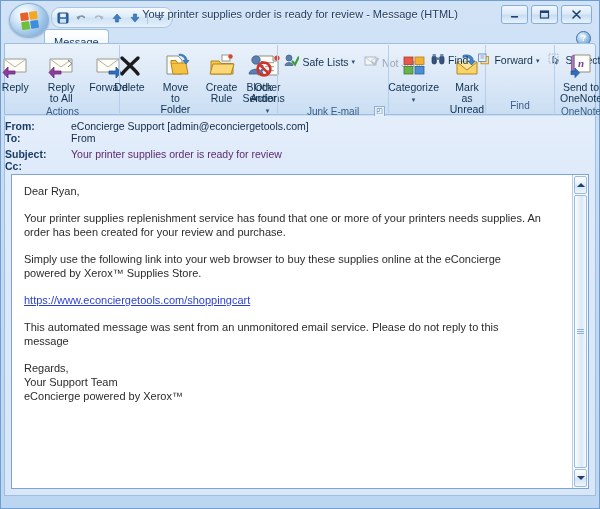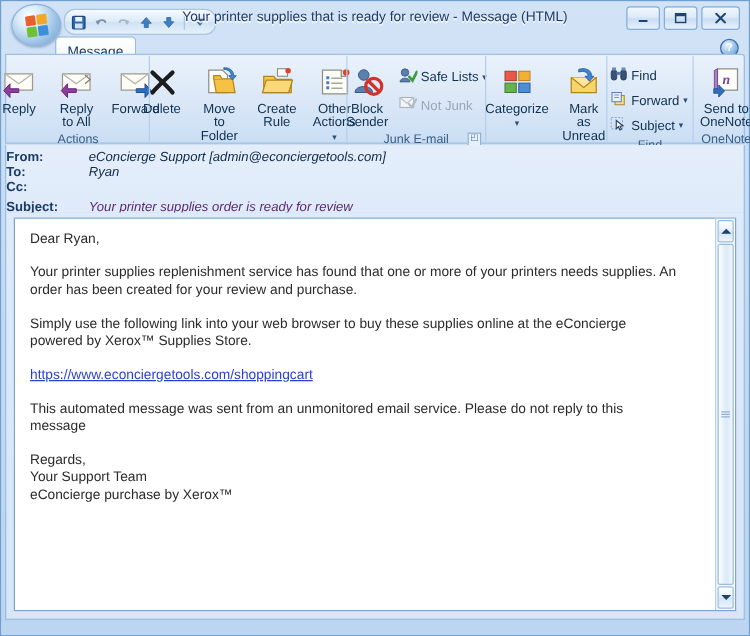--- a/index.html
+++ b/index.html
@@ -83,39 +83,39 @@
     font-size:7px;color:#4a6f9b;line-height:7px;text-align:center;
   }
 
   .bigbtn{
     display:flex;flex-direction:column;align-items:center;width:auto;min-width:36px;
     padding:2px 4px 0 4px;cursor:pointer;border:1px solid transparent;border-radius:3px;
   }
   .bigbtn .lbl{font-size:10.5px;color:#10314f;text-align:center;line-height:11px;margin-top:1px;}
   .bigbtn .ico{height:30px;display:flex;align-items:center;justify-content:center;}
 
-  .smallcol{display:flex;flex-direction:column;gap:1px;padding-top:2px;}
+  .smallcol{display:flex;gap:1px;padding-top:2px;}
   .smallbtn{
     display:flex;align-items:center;gap:3px;padding:1px 4px 1px 2px;cursor:pointer;
     border:1px solid transparent;border-radius:3px;font-size:10.5px;color:#10314f;white-space:nowrap;
   }
   .smallbtn.disabled{color:#9aa7b4;cursor:default;align-items:flex-end;}
   .caret{font-size:7px;color:#2c4f78;line-height:1;}
   .dcaret{font-size:7px;color:#2c4f78;line-height:6px;margin-top:-1px;}
 
   
   .headers{
     position:absolute;left:0;top:112px;right:0;height:54px;
     background:linear-gradient(180deg,#e4eefb 0%,#dfeafa 100%);
     border-left:1px solid #9ebfe0;border-right:1px solid #9ebfe0;
     box-sizing:border-box;padding:4px 0 0 0;
   }
   .hrow{display:flex;height:12px;align-items:center;font-size:10.5px;}
   .hlabel{width:66px;color:#1a3c66;font-weight:bold;box-sizing:border-box;}
-  .hval{color:#102a47;font-style:italic;}
+  .hval{color:#102a47;}
   .hval.subject{color:#5b2a6e;}
   .hrow.subject{margin-top:4px;}
 
   
   .bodywrap{
     position:absolute;left:0;top:166px;right:0;bottom:8px;
     border-left:1px solid #9ebfe0;border-right:1px solid #9ebfe0;border-bottom:1px solid #9ebfe0;
     box-sizing:border-box;padding:4px 6px 6px 6px;
     background:linear-gradient(180deg,#dfeafa 0%,#d8e6f8 100%);
   }
@@ -204,21 +204,21 @@
       </div>
       <div class="qsep"></div>
       <div class="qbtn" title="Customize">
         <svg width="10" height="10" viewBox="0 0 10 10">
           <rect x="1" y="2" width="8" height="1" fill="#4a6f9b"></rect>
           <path d="M2.4 4.6 L7.6 4.6 L5 7.8 Z" fill="#4a6f9b"></path>
         </svg>
       </div>
     </div>
 
-    <div class="title-text">Your printer supplies that is ready for review - Message (HTML)</div>
+    <div class="title-text">Your printer supplies order is ready for review - Message (HTML)</div>
 
     <div class="wbtns">
       <div class="wbtn">
         <svg width="11" height="9" viewBox="0 0 11 9">
               <rect x="2" y="6" width="7" height="1.6" fill="#1e4472"></rect>
             </svg>
       </div>
       <div class="wbtn">
         <svg width="11" height="9" viewBox="0 0 11 9">
           <rect x="1.5" y="1" width="8" height="7" fill="none" stroke="#1e4472" stroke-width="1.2"></rect>
@@ -472,46 +472,46 @@
     </div>
   </div>
 
   <div class="headers">
     <div class="hrow">
       <div class="hlabel">From:</div>
       <div class="hval">eConcierge Support [admin@econciergetools.com]</div>
     </div>
     <div class="hrow">
       <div class="hlabel">To:</div>
-      <div class="hval">Ryan</div>
+      <div class="hval">From</div>
+    </div>
+    <div class="hrow subject">
+      <div class="hlabel">Subject:</div>
+      <div class="hval subject">Your printer supplies order is ready for review</div>
     </div>
     <div class="hrow">
       <div class="hlabel">Cc:</div>
       <div class="hval"></div>
-    </div>
-    <div class="hrow subject">
-      <div class="hlabel">Subject:</div>
-      <div class="hval subject">Your printer supplies order is ready for review</div>
     </div>
   </div>
 
   <div class="bodywrap">
     <div class="bodybox">
 
       <div class="bodytext">
         <p>Dear Ryan,</p>
         <p>Your printer supplies replenishment service has found that one or more of your printers needs supplies. An order has been created for your review and purchase.</p>
         <p>Simply use the following link into your web browser to buy these supplies online at the eConcierge powered by Xerox™ Supplies Store.</p>
         <p>
           <a href="#">https://www.econciergetools.com/shoppingcart</a>
         </p>
         <p>This automated message was sent from an unmonitored email service. Please do not reply to this message</p>
         <p class="tight sigline">Regards,</p>
         <p class="tight sigline">Your Support Team</p>
-        <p class="tight sigline">eConcierge purchase by Xerox™</p>
+        <p class="tight sigline">eConcierge powered by Xerox™</p>
       </div>
 
       <div class="vscroll">
         <div class="sb-btn">
           <span class="arrow-up"></span>
         </div>
         <div class="sb-track">
           <div class="sb-thumb">
             <span class="grip">
                   <i></i>

